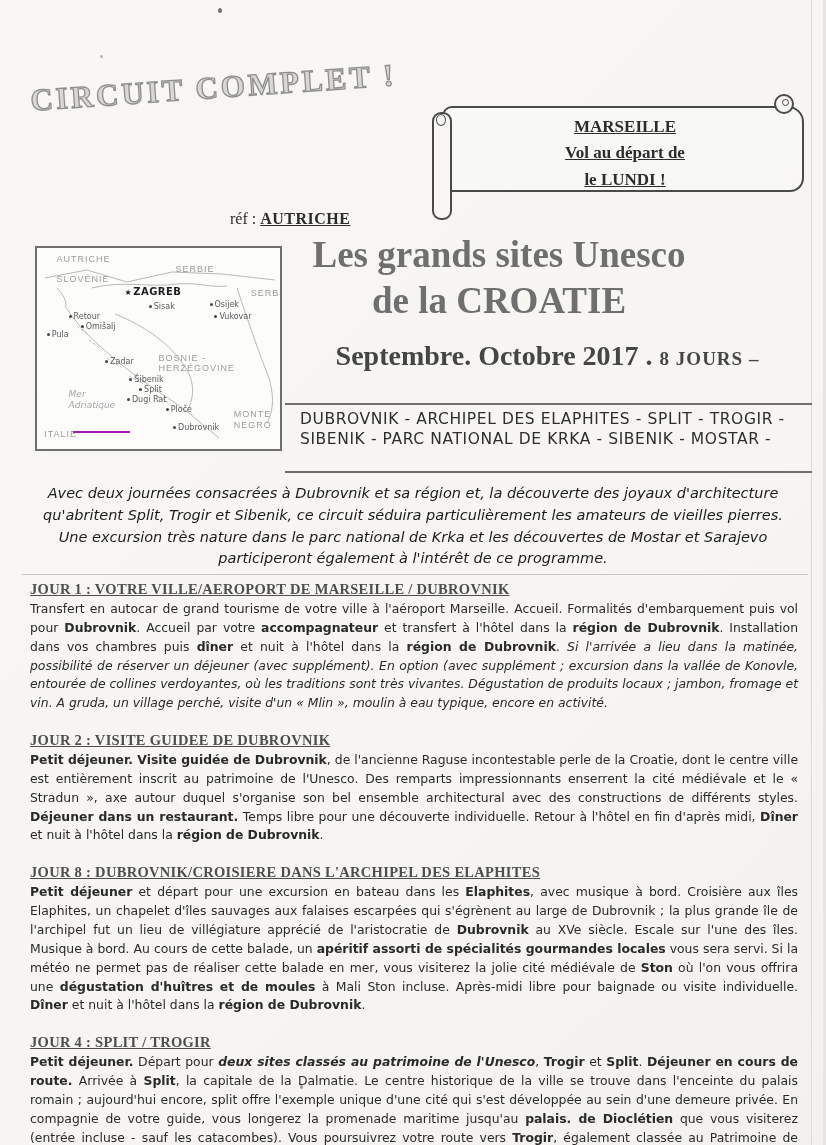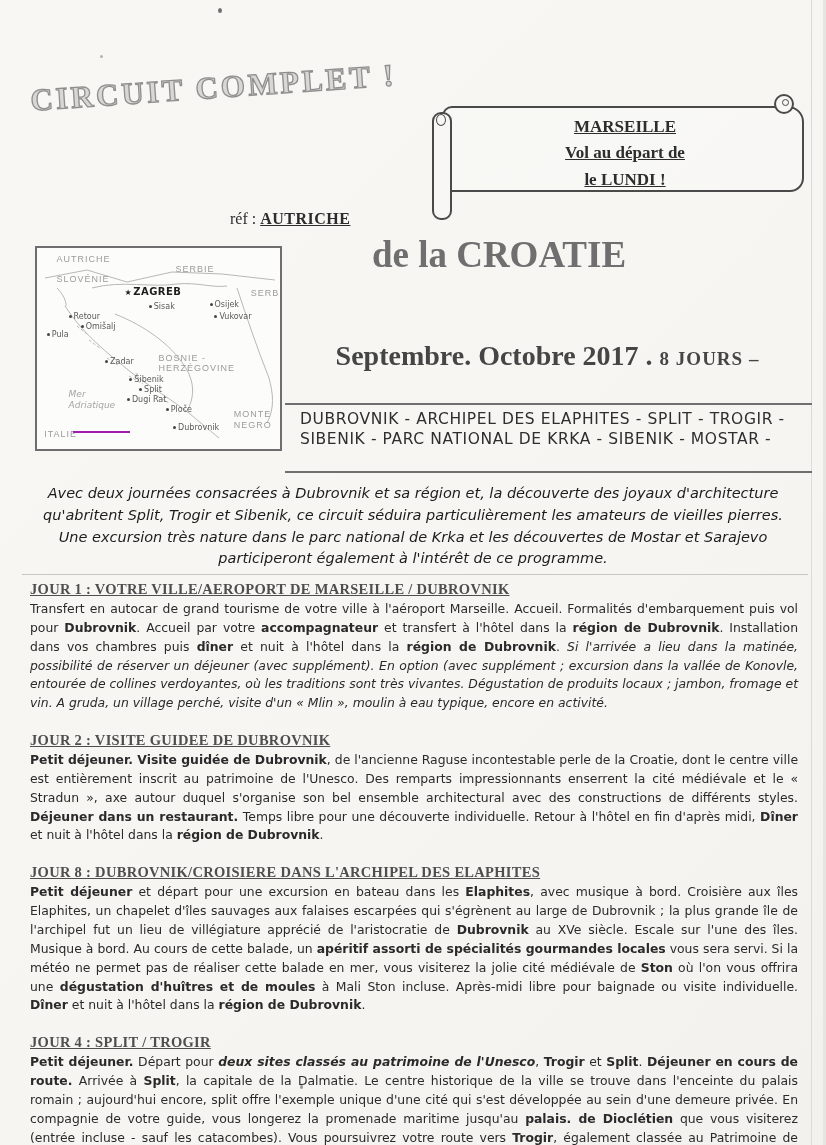--- a/index.html
+++ b/index.html
@@ -143,20 +143,21 @@
     <span class="m-city" style="left:53%;top:78%;">Ploče</span>
     <span class="m-city" style="left:56%;top:87%;">Dubrovnik</span>
     <span class="m-country m-wrap" style="left:50%;top:52%;width:46%;">BOSNIE - HERZÉGOVINE</span>
     <span class="m-sea" style="left:13%;top:70%;width:18%;">Mer Adriatique</span>
     <span class="m-country m-wrap" style="left:81%;top:80%;width:16%;">MONTE NEGRO</span>
     <span class="m-country" style="left:3%;top:90%;">ITALIE</span>
     <span class="m-scale" style="left:15%;top:91%;">0    30    60 km</span>
   </div>
 
   <div class="title">
+    <div class="t1">Les grands sites Unesco</div>
     <div class="t2">de la CROATIE</div>
   </div>
 
   <div class="dateline">
     <span>Septembre. Octobre 2017 .</span>
     <span class="dur">8 JOURS –</span>
   </div>
 
   <div class="rule rule-1"></div>
   <div class="itin">

